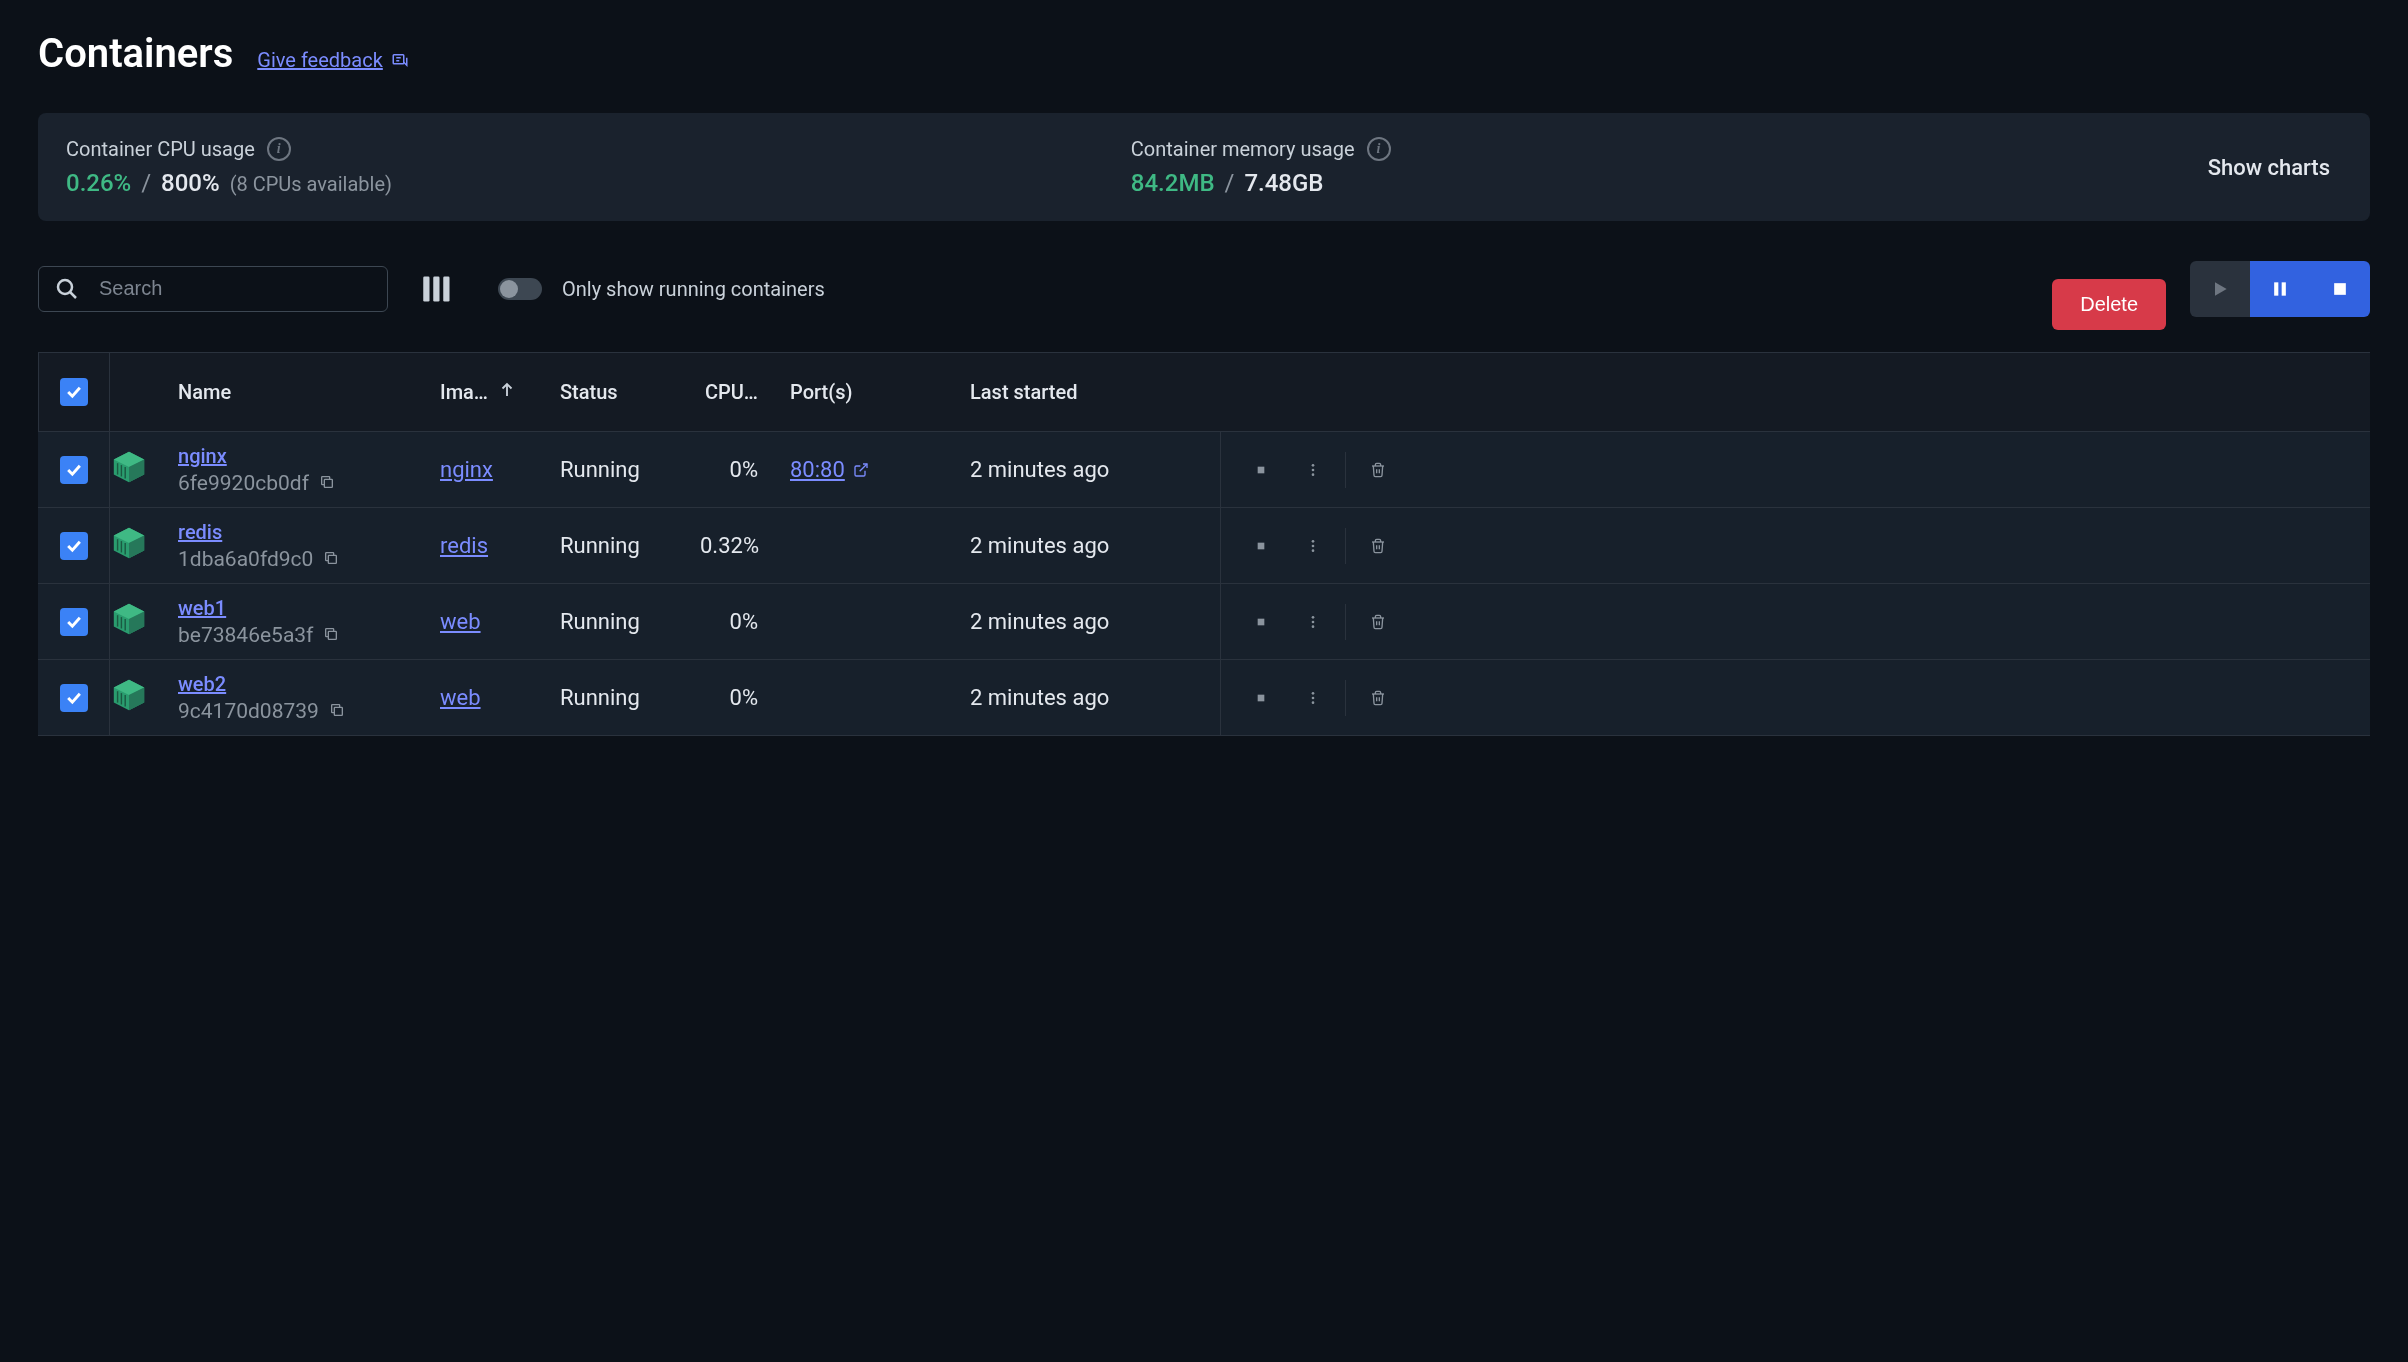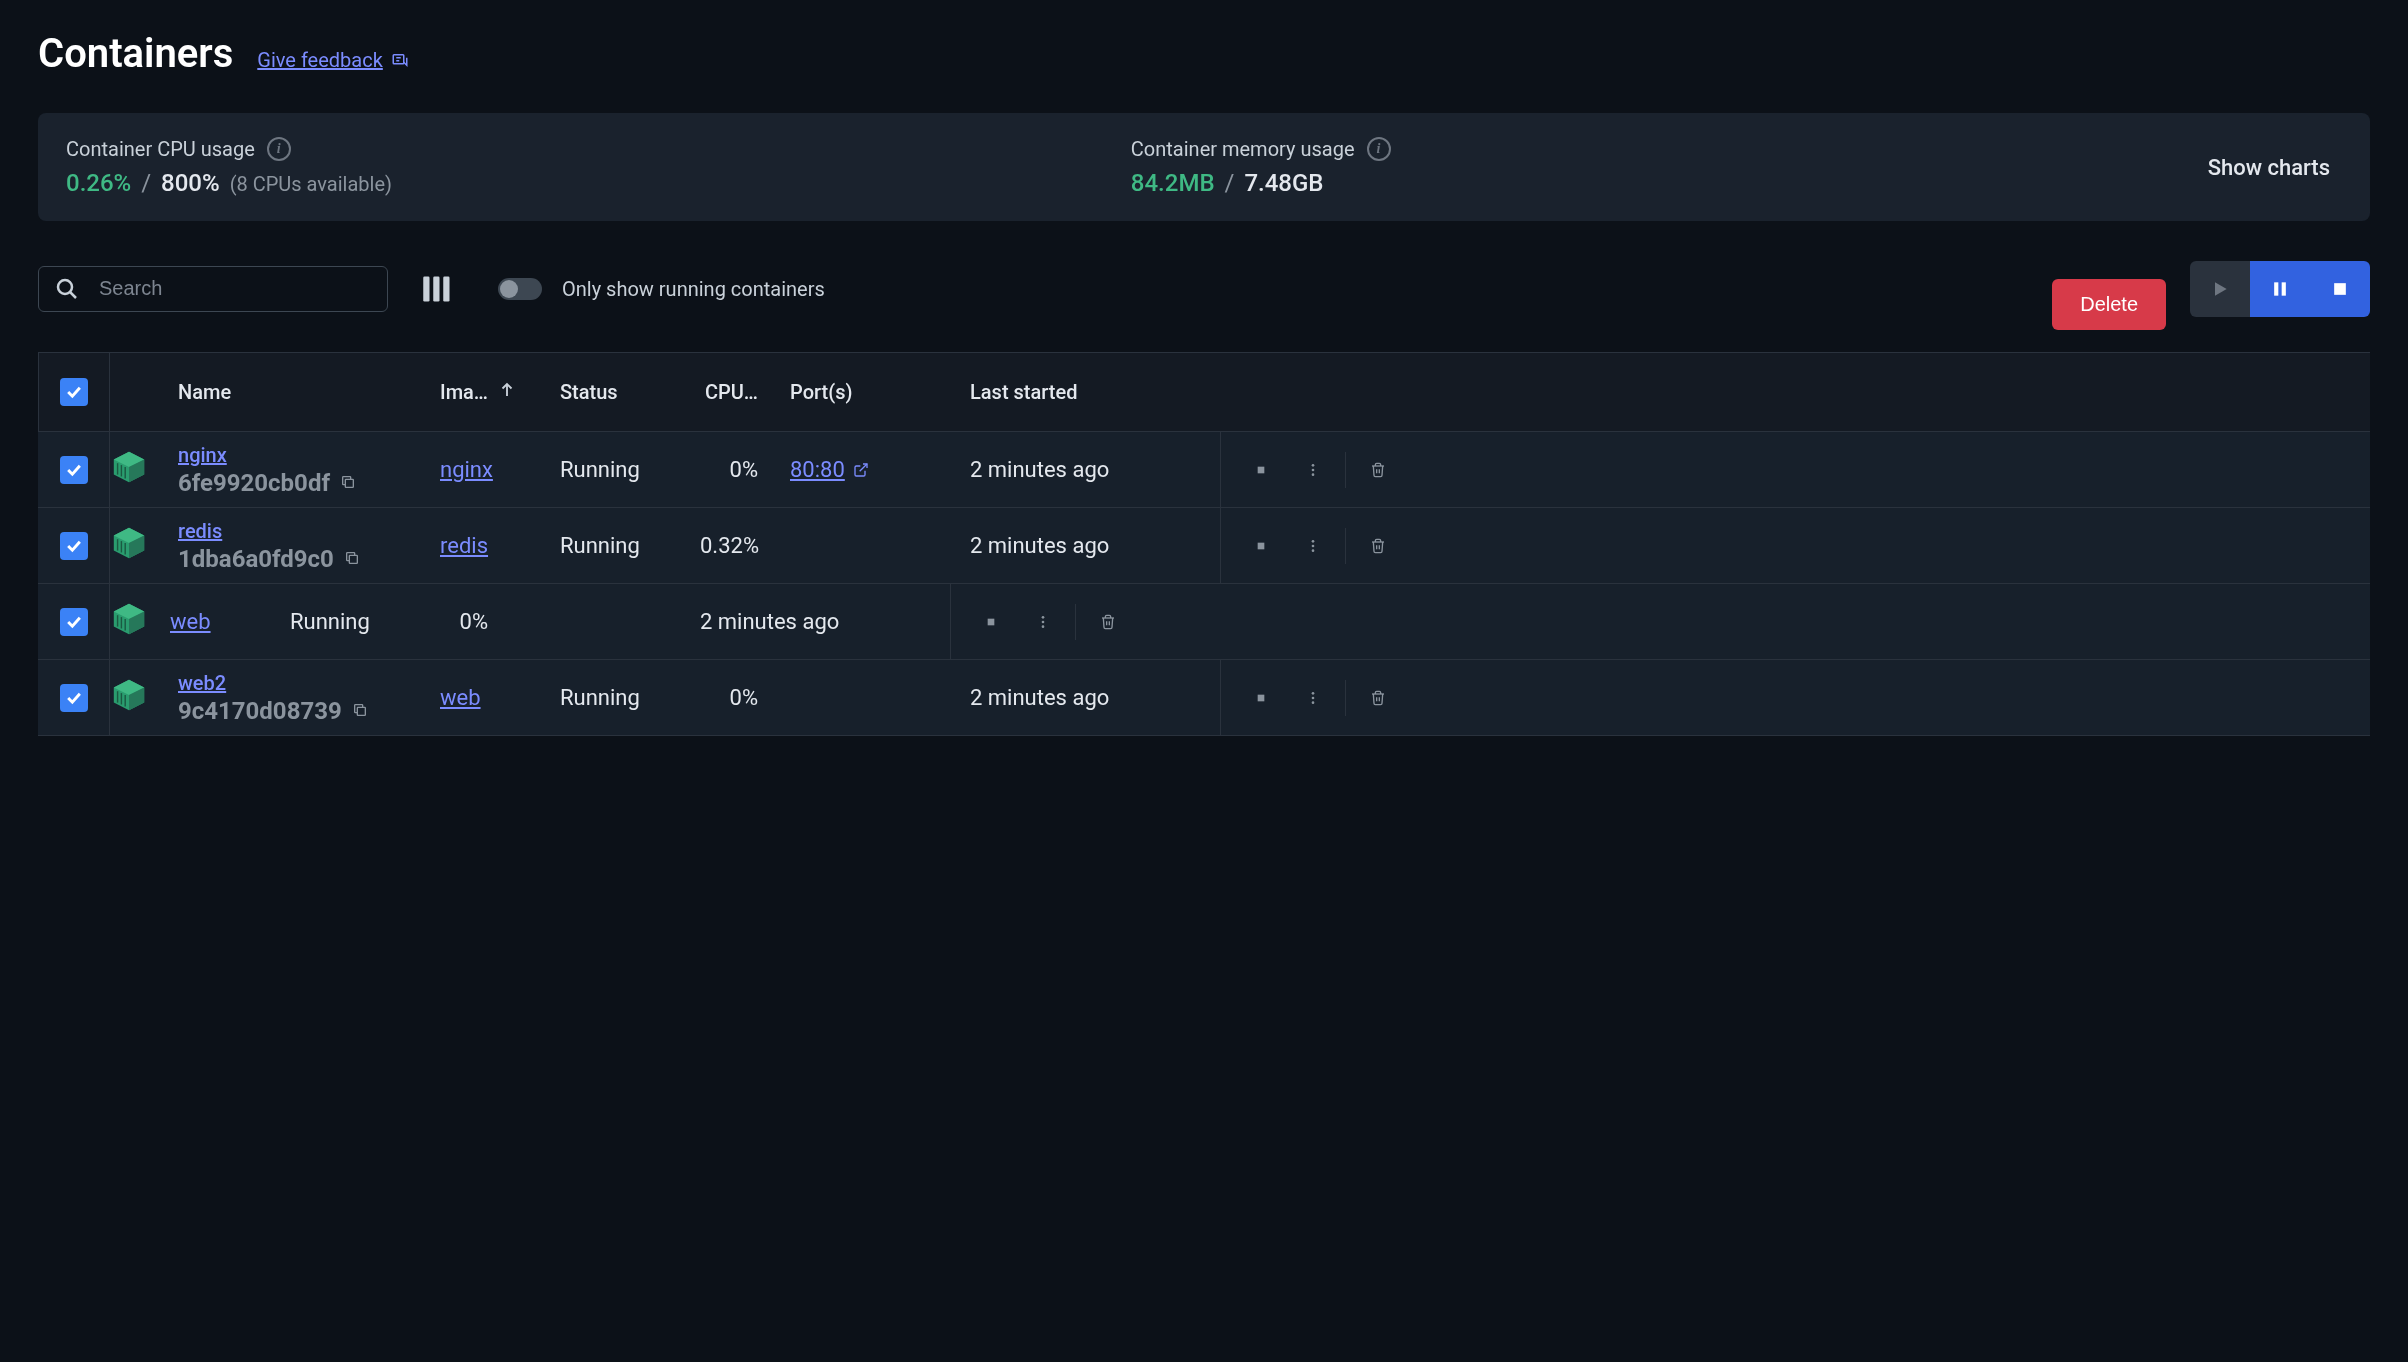--- a/index.html
+++ b/index.html
@@ -200,21 +200,21 @@
     display: flex;
     align-items: center;
     justify-content: center;
     cursor: pointer;
   }
   .checkbox svg { width: 20px; height: 20px; color: #fff; }
   .container-icon svg { width: 38px; height: 38px; }
   .name-cell { display:flex; flex-direction:column; gap:2px; }
   .name-link { color: #7b8cff; text-decoration: underline; font-size: 20px; font-weight:500; }
   .hash-line { display:flex; align-items:center; gap:10px; }
-  .hash { color: #8b949e; font-size: 24px; font-weight: bold; }
+  .hash { color: #8b949e; font-size: 21px; }
   .copy-icon { color: #8b949e; cursor:pointer; }
   .copy-icon svg { width:16px; height:16px; }
   .image-link { color: #7b8cff; text-decoration: underline; }
   .port-link { color: #7b8cff; text-decoration: underline; display:inline-flex; align-items:center; gap:8px; }
   .port-link svg { width:16px; height:16px; }
   .row-actions { flex:1; display:flex; align-items:center; justify-content:flex-start; gap:4px; padding-left:16px; border-left: 1px solid #2a323d; height:100%;}
   .row-action-btn {
     width: 48px; height: 48px;
     background: none; border: none;
     display:flex; align-items:center; justify-content:center;
@@ -465,20 +465,32 @@
           </div>
     </div>
     <div class="col-icon container-icon"><svg viewBox="0 0 40 40">
   <polygon points="20,4 36,12 36,28 20,36 4,28 4,12" fill="#2a9d6f"></polygon>
   <polygon points="20,4 36,12 20,20 4,12" fill="#3fb984"></polygon>
   <polygon points="20,20 36,12 36,28 20,36" fill="#26785a"></polygon>
   <line x1="8" y1="16" x2="8" y2="28" stroke="#1a5a42" stroke-width="1.5"></line>
   <line x1="12" y1="18" x2="12" y2="30" stroke="#1a5a42" stroke-width="1.5"></line>
   <line x1="16" y1="20" x2="16" y2="32" stroke="#1a5a42" stroke-width="1.5"></line>
 </svg></div>
+    <div class="col-name">
+      <div class="name-cell">
+        <a href="#" class="name-link">web1</a>
+        <div class="hash-line">
+          <span class="hash">be73846e5a3f</span>
+          <span class="copy-icon"><svg viewBox="0 0 24 24" fill="none" stroke="currentColor" stroke-width="2">
+                  <rect x="8" y="8" width="12" height="12" rx="1"></rect>
+                  <path d="M16 8V5a1 1 0 0 0-1-1H5a1 1 0 0 0-1 1v10a1 1 0 0 0 1 1h3"></path>
+                </svg></span>
+        </div>
+      </div>
+    </div>
     <div class="col-image">
           <a href="#" class="image-link">web</a>
         </div>
     <div class="col-status">Running</div>
     <div class="col-cpu">0%</div>
     <div class="col-ports"></div>
     <div class="col-started">2 minutes ago</div>
     <div class="row-actions">
       <button class="row-action-btn">
             <svg viewBox="0 0 24 24" fill="currentColor">

